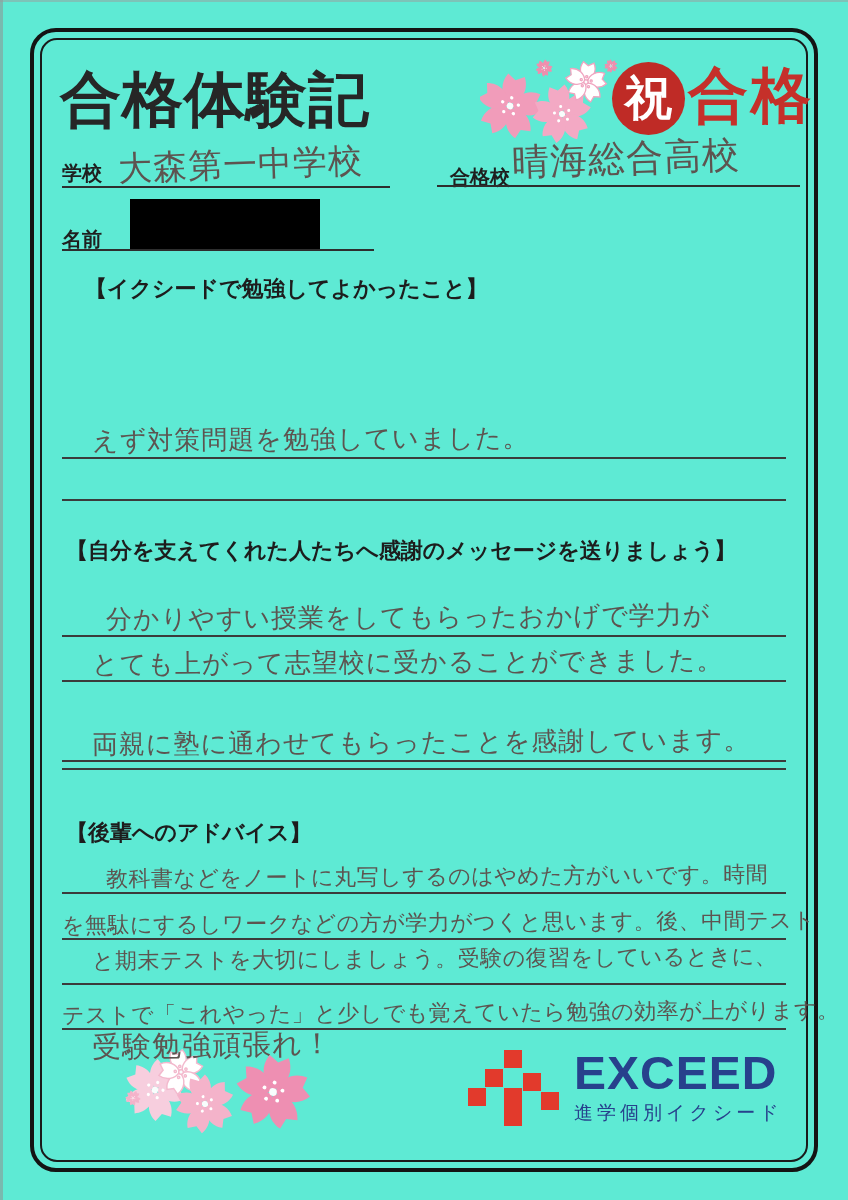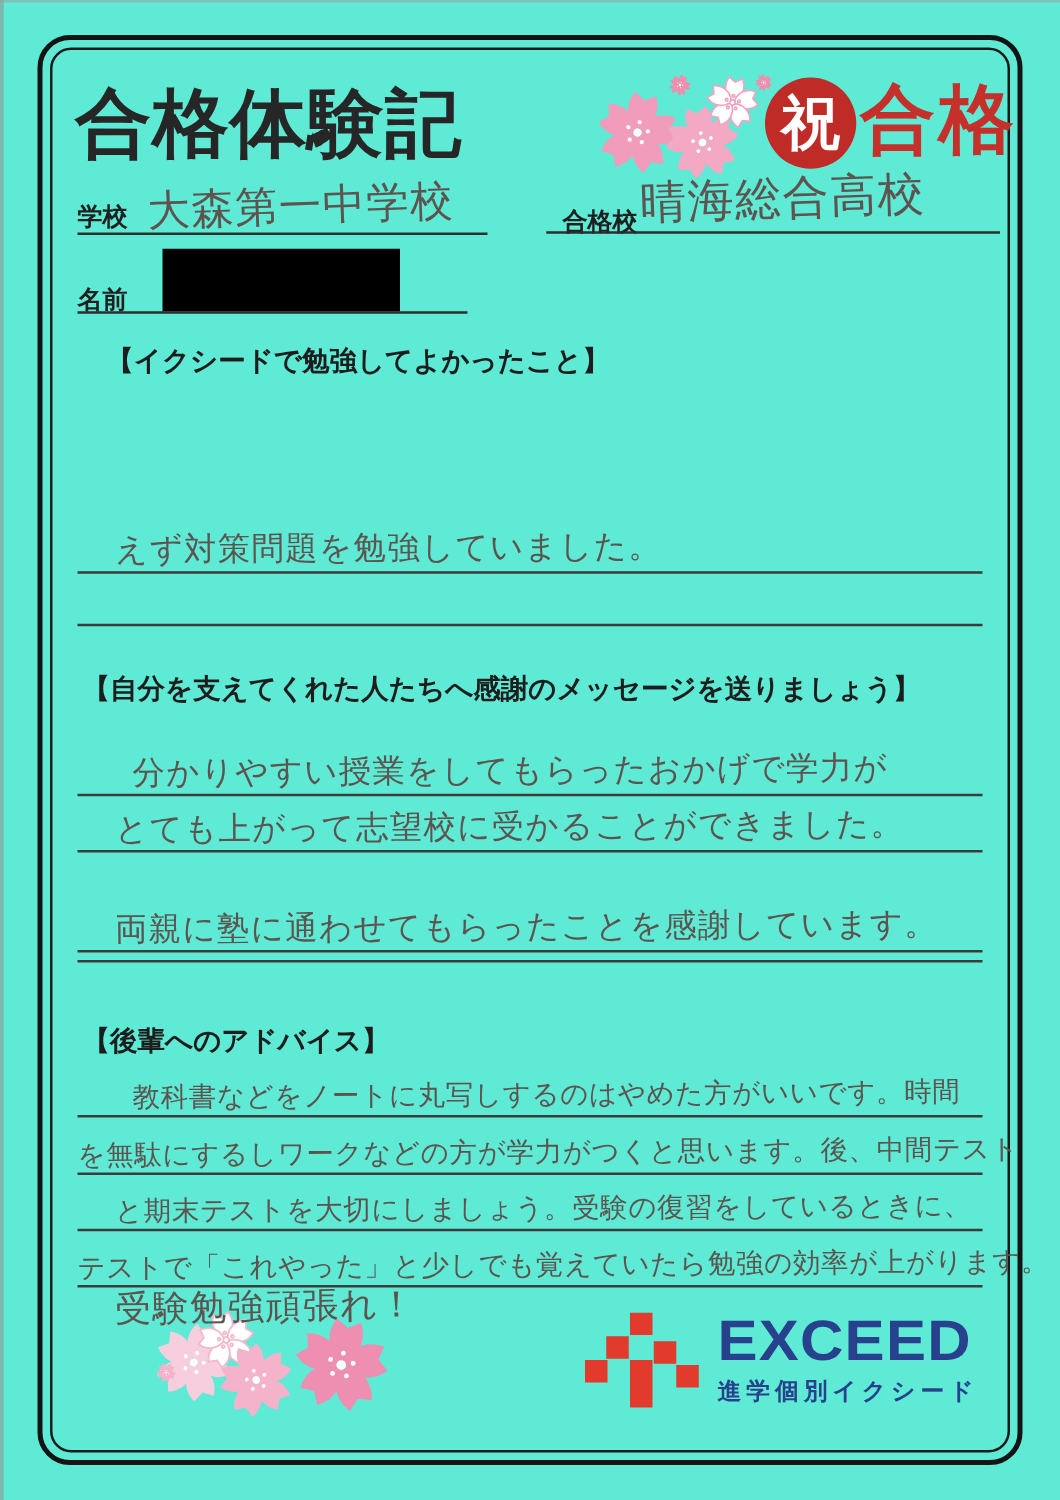--- a/index.html
+++ b/index.html
@@ -48,21 +48,21 @@
   }
   .hand-line .hand{font-size:26px;line-height:1.1;padding-bottom:3px;transform:rotate(-.4deg);}
   .hand-line.indent .hand{padding-left:44px;}
   .hand-line.cont .hand{padding-left:30px;}
   .sec3 .hand{font-size:22px;letter-spacing:.5px;}
   .tail-hand{position:absolute;left:92px;top:1026px;font-size:29px;transform:rotate(-1deg);z-index:3;}
 
   .logo{position:absolute;left:468px;top:1050px;display:flex;align-items:flex-start;}
   .logo-text{margin-left:14px;}
   .logo-name{font-size:48px;font-weight:900;color:#27418c;letter-spacing:1px;line-height:1.0;transform:scaleY(.95);}
-  .logo-sub{font-size:19px;font-weight:700;color:#27418c;letter-spacing:4px;margin-top:2px;}
+  .logo-sub{font-size:19px;font-weight:400;color:#27418c;letter-spacing:4px;margin-top:2px;}
 </style>
 </head>
 <body>
 
 <div class="page">
   <div class="scan-edge-left"></div>
   <div class="scan-edge-top"></div>
   <div class="frame-outer"></div>
   <div class="frame-inner"></div>
 
@@ -135,21 +135,21 @@
     <span class="hand"></span>
   </div>
 
   <div class="section-heading" style="top:818px;">【後輩へのアドバイス】</div>
   <div class="hand-line indent sec3" style="top:846px;height:46px;">
     <span class="hand">教科書などをノートに丸写しするのはやめた方がいいです。時間</span>
   </div>
   <div class="hand-line sec3" style="top:892px;height:46px;text-align:center;">
     <span class="hand">を無駄にするしワークなどの方が学力がつくと思います。後、中間テスト</span>
   </div>
-  <div class="hand-line cont sec3" style="top:938px;height:45px;">
+  <div class="hand-line cont sec3" style="top:938px;height:45px;align-items:center;">
     <span class="hand">と期末テストを大切にしましょう。受験の復習をしているときに、</span>
   </div>
   <div class="hand-line sec3" style="top:983px;height:45px;">
     <span class="hand">テストで「これやった」と少しでも覚えていたら勉強の効率が上がります。</span>
   </div>
   <div class="hand tail-hand">受験勉強頑張れ！</div>
 
   <svg class="sakura-bottom" width="235" height="118" viewBox="0 0 235 118">
     <use href="#sakura" transform="translate(52,52) rotate(20) scale(1.0)" fill="#f7cede"></use>
     <use href="#sakura" transform="translate(78,34) rotate(-12) scale(0.72)" fill="#ffffff" stroke="#f3b9cd" stroke-width="2"></use>

